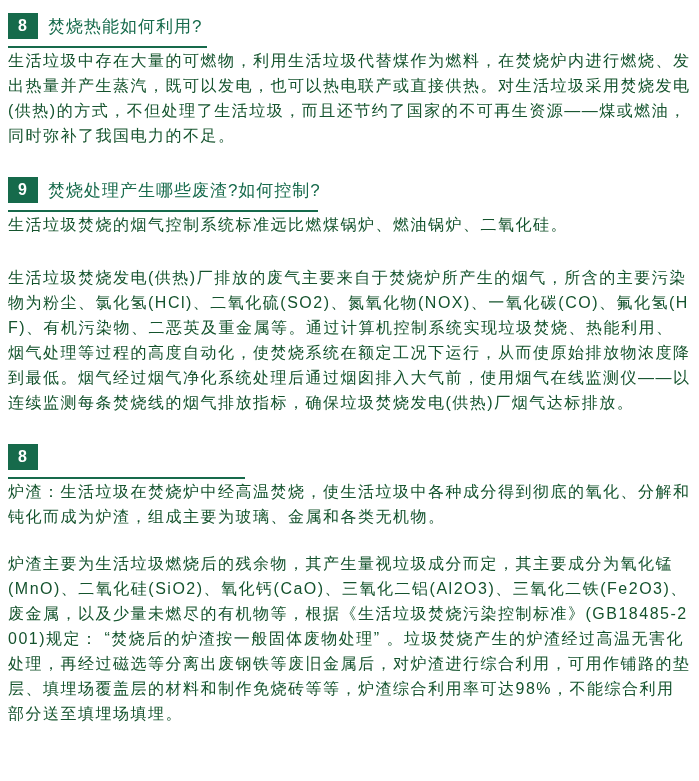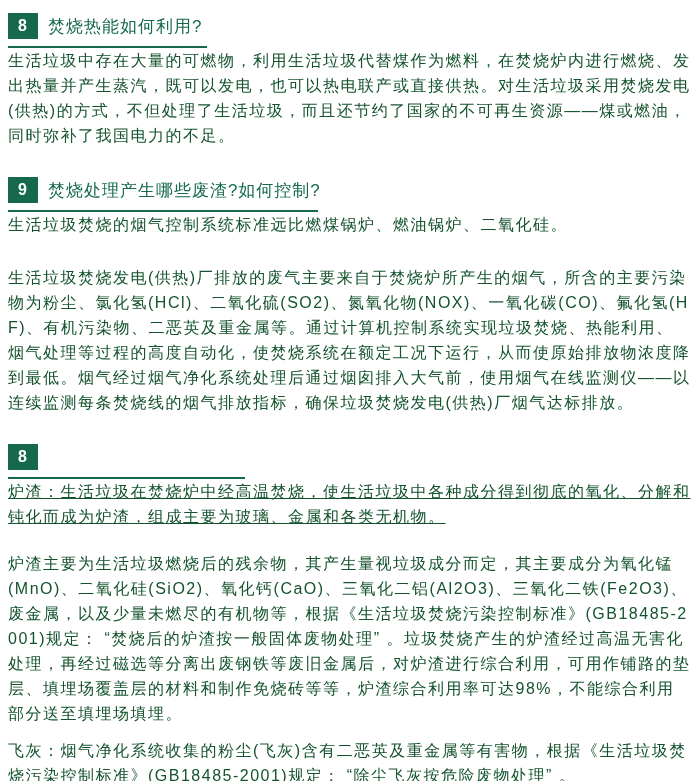--- a/index.html
+++ b/index.html
@@ -55,22 +55,22 @@
   .rule-2 { width: 237px; }
 
   .para {
     font-size: 16px;
     color: #14532d;
     letter-spacing: 1.5px;
     line-height: 25px;
     margin: 0 0 28px 0;
     word-break: break-all;
   }
-  .para.mb22 { margin-bottom: 22px; text-decoration: underline; }
-  .para.joined { margin-bottom: 12px; }
+  .para.mb22 { margin-bottom: 22px; }
+  .para.joined { margin-bottom: 4px; }
   .para.last { margin: 0; }
 </style>
 </head>
 <body>
 
 <div class="page">
 
   <div class="section">
     <div class="sec-header">
       <span class="badge">8</span>
@@ -90,16 +90,15 @@
     <p class="para">生活垃圾焚烧发电(供热)厂排放的废气主要来自于焚烧炉所产生的烟气，所含的主要污染物为粉尘、氯化氢(HCl)、二氧化硫(SO2)、氮氧化物(NOX)、一氧化碳(CO)、氟化氢(HF)、有机污染物、二恶英及重金属等。通过计算机控制系统实现垃圾焚烧、热能利用、烟气处理等过程的高度自动化，使焚烧系统在额定工况下运行，从而使原始排放物浓度降到最低。烟气经过烟气净化系统处理后通过烟囱排入大气前，使用烟气在线监测仪——以连续监测每条焚烧线的烟气排放指标，确保垃圾焚烧发电(供热)厂烟气达标排放。</p>
   </div>
 
   <div class="section">
     <div class="sec-header">
       <span class="badge">8</span>
     </div>
     <div class="rule rule-2"></div>
     <p class="para mb22">炉渣：生活垃圾在焚烧炉中经高温焚烧，使生活垃圾中各种成分得到彻底的氧化、分解和钝化而成为炉渣，组成主要为玻璃、金属和各类无机物。</p>
     <p class="para joined">炉渣主要为生活垃圾燃烧后的残余物，其产生量视垃圾成分而定，其主要成分为氧化锰(MnO)、二氧化硅(SiO2)、氧化钙(CaO)、三氧化二铝(Al2O3)、三氧化二铁(Fe2O3)、废金属，以及少量未燃尽的有机物等，根据《生活垃圾焚烧污染控制标准》(GB18485-2001)规定： “焚烧后的炉渣按一般固体废物处理” 。垃圾焚烧产生的炉渣经过高温无害化处理，再经过磁选等分离出废钢铁等废旧金属后，对炉渣进行综合利用，可用作铺路的垫层、填埋场覆盖层的材料和制作免烧砖等等，炉渣综合利用率可达98%，不能综合利用部分送至填埋场填埋。</p>
-    <p class="para last">飞灰：烟气净化系统收集的粉尘(飞灰)含有二恶英及重金属等有害物，根据《生活垃圾焚烧污染控制标准》(GB18485-2001)规定： “除尘飞灰按危险废物处理” 。</p>
   </div>
 
 </div>
 
 </body></html>

